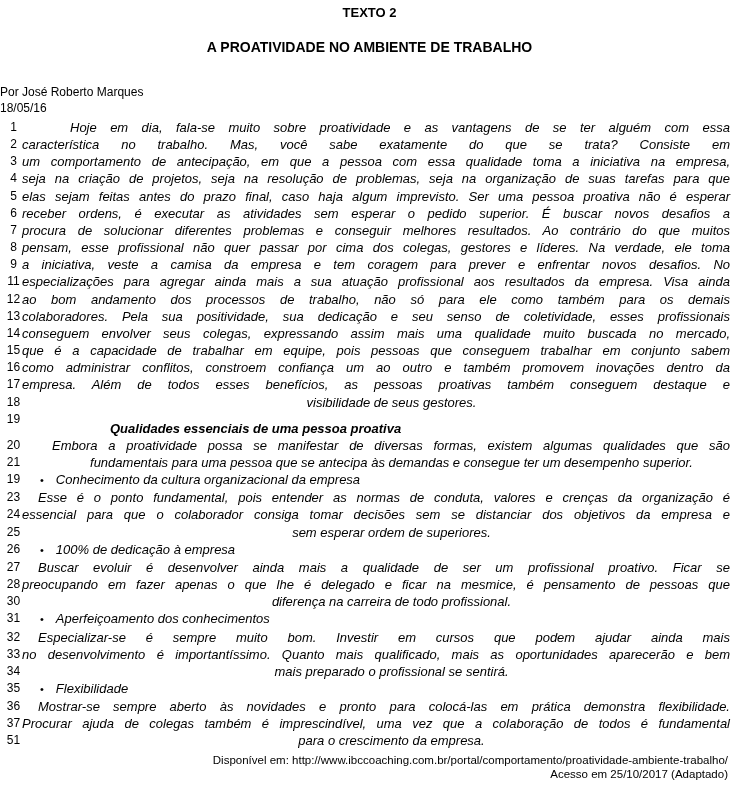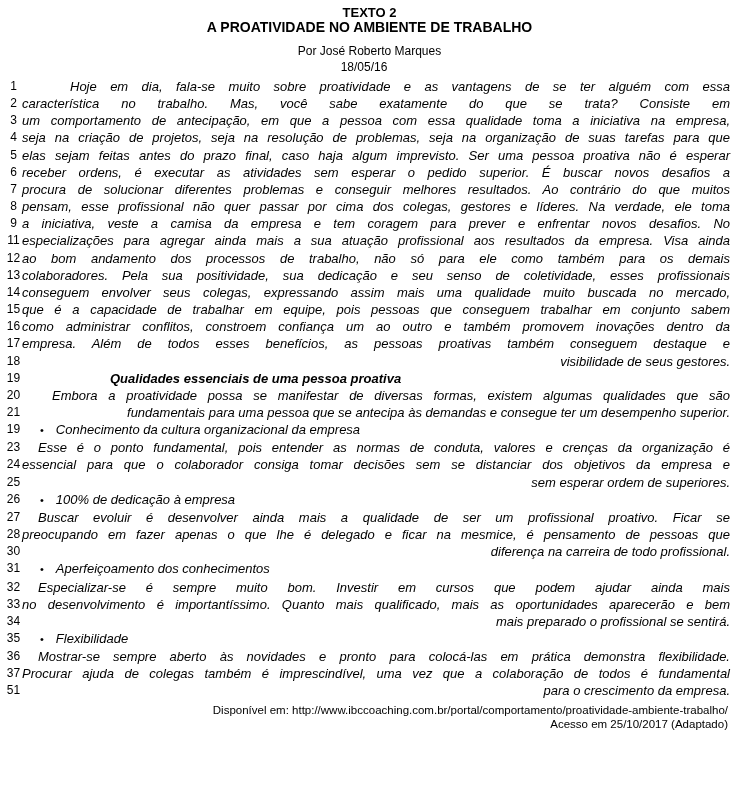--- a/index.html
+++ b/index.html
@@ -13,34 +13,35 @@
     box-sizing:border-box;
   }
   .kicker {
     padding-top:6px;
     text-align:center;
     font-weight:700;
     font-size:13px;
     line-height:14px;
   }
   .title {
+    margin-top:20px;
     text-align:center;
     font-weight:700;
     font-size:14px;
     line-height:15px;
   }
   .byline {
-    margin-top:9px;
-    text-align:center;
+    margin-top:30px;
+    text-align:left;
     font-size:12px;
     line-height:14px;
   }
   .pubdate {
     margin-top:2px;
-    text-align:center;
+    text-align:left;
     padding-right:11px;
     font-size:12px;
     line-height:14px;
   }
   .textbody {
     margin-top:4px;
     padding-left:5px;
     padding-right:9px;
   }
   .line { display:flex; }
@@ -52,25 +53,25 @@
     font-style:normal;
   }
   .txt {
     flex:1 1 auto;
     min-width:0;
     font-style:italic;
     font-size:13px;
     line-height:17.15px;
   }
   .just .txt { text-align:justify; text-align-last:justify; }
-  .left .txt { text-align:right;margin-left:31px; }
+  .left .txt { text-align:center;margin-left:31px; }
   .ind-lg .txt { text-indent:48px; }
   .ind-md .txt { text-indent:30px; }
   .ind-sm .txt { text-indent:16px; }
-  .heading .txt { font-weight:700; padding-left:88px; }
+  .heading .txt { font-weight:700; padding-left:88px;margin-top:9px; }
   .bullet .txt { padding-left:18px; }
   .blt { font-style:normal; margin-right:12px; font-size:11px; }
   .footer {
     margin-top:3px;
     text-align:right;
     padding-right:11px;
     font-size:11.5px;
     line-height:14px;
   }
 </style>

